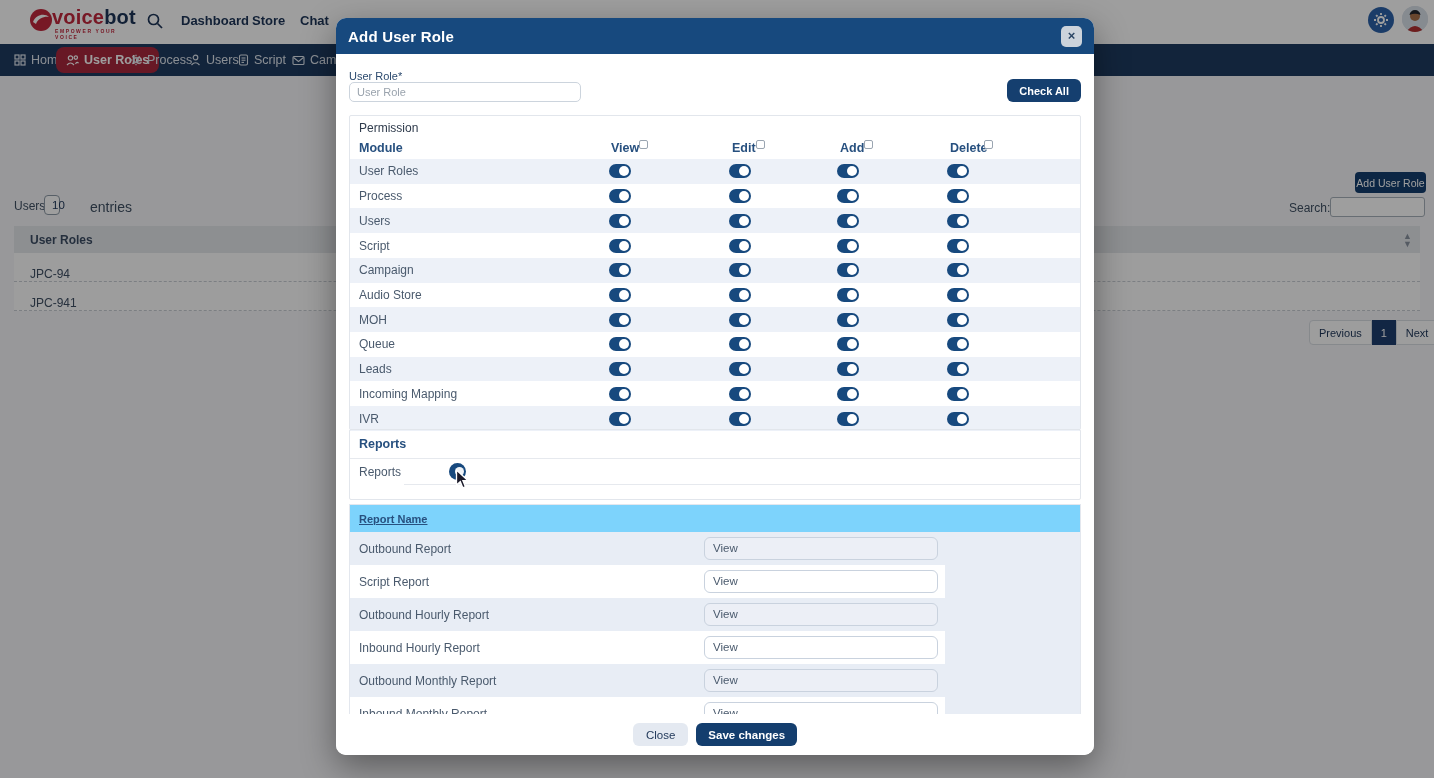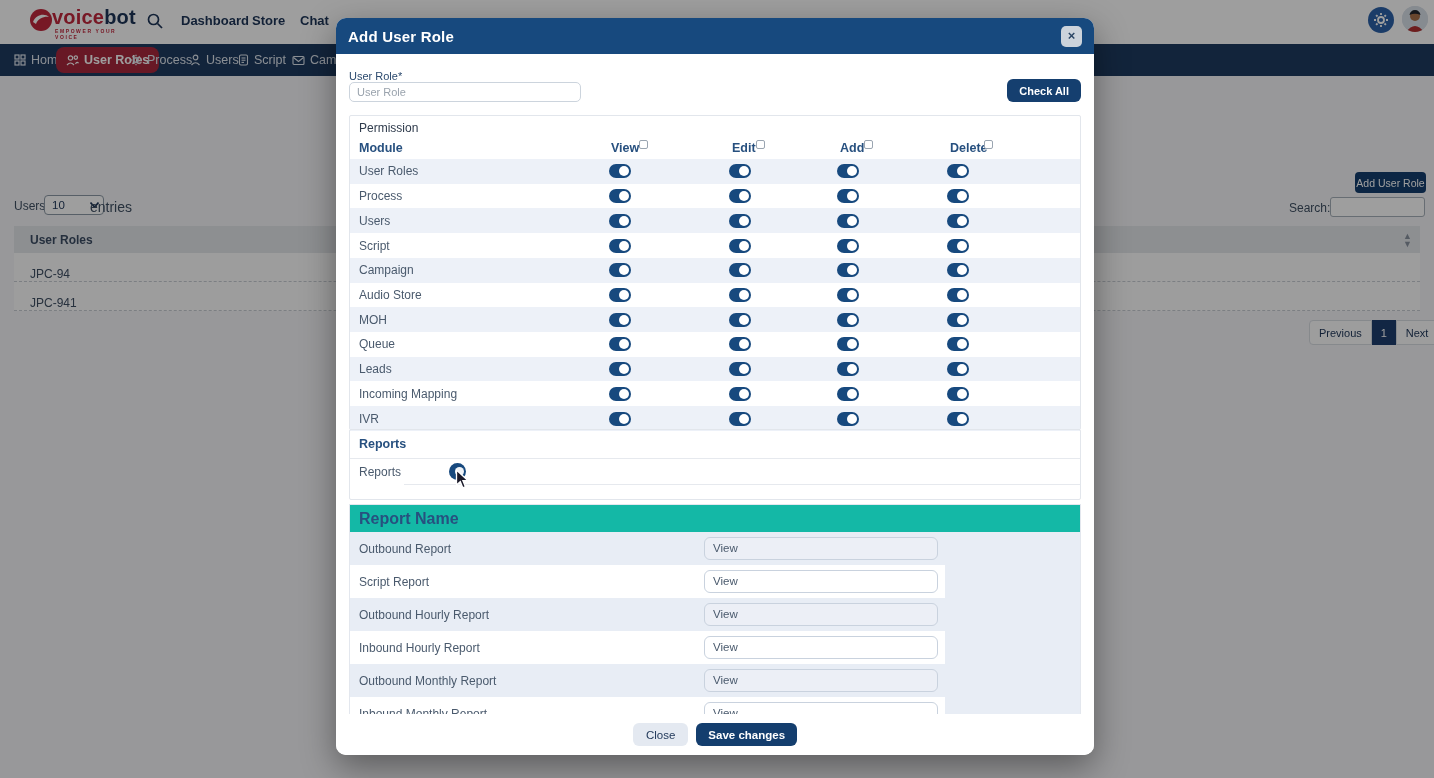--- a/index.html
+++ b/index.html
@@ -21,21 +21,21 @@
   .gear-btn { position:absolute; left:1368px; top:7px; width:26px; height:26px; border-radius:50%; background:#2d62a8; display:flex; align-items:center; justify-content:center; }
   .avatar { position:absolute; left:1402px; top:6px; width:26px; height:26px; border-radius:50%; overflow:hidden; background:#dce3ea; }
 
   .subnav { position:absolute; top:44px; left:0; right:0; height:32px; background:#1e3a5f; }
   .subnav-item { position:absolute; top:6px; height:20px; display:flex; align-items:center; gap:5px; color:#dfe6ee; font-size:12.5px; cursor:pointer; white-space:nowrap; }
   .subnav-item svg { flex:0 0 auto; }
   .subnav-item.active { background:#a8283d; border-radius:8px; padding:0 10px; top:3px; height:26px; color:#ffffff; font-weight:bold; }
 
   .page-area { position:absolute; top:76px; left:0; right:0; bottom:0; }
   .show-label { position:absolute; left:14px; top:123px; font-size:12px; color:#3f4f63; }
-  .show-select { position:absolute; left:44px; top:119px; width:60px; height:20px; border:1px solid #8d99a6; border-radius:4px; background:#fff; font-size:11.5px; color:#1d3557; display:flex; align-items:center; justify-content:space-between; padding:0 4px 0 7px; }
+  .show-select { position:absolute; left:44px; top:119px; width:16px; height:20px; border:1px solid #8d99a6; border-radius:4px; background:#fff; font-size:11.5px; color:#1d3557; display:flex; align-items:center; justify-content:space-between; padding:0 4px 0 7px; }
   .entries-label { position:absolute; left:90px; top:123px; font-size:14px; color:#3f4f63; }
   .add-role-btn { position:absolute; left:1355px; top:96px; width:71px; height:21px; background:#143e6e; color:#fff; font-size:10.5px; border:none; border-radius:4px; display:flex; align-items:center; justify-content:center; cursor:pointer; }
   .search-label { position:absolute; left:1289px; top:125px; font-size:12px; color:#3f4f63; }
   .search-input { position:absolute; left:1330px; top:121px; width:95px; height:20px; border:1px solid #a7b0ba; border-radius:3px; background:#fff; font-size:11px; padding:0 5px; color:#333; }
   .bg-table { position:absolute; left:14px; right:14px; top:150px; }
   .bg-thead { height:27px; background:#e4e7eb; display:flex; align-items:center; padding:0 8px 0 16px; font-size:12px; font-weight:bold; color:#3c4d63; }
   .bg-thead .sort { margin-left:auto; color:#8a94a0; font-size:9px; line-height:8px; text-align:center; }
   .bg-row { height:29px; display:flex; align-items:flex-end; padding-left:16px; font-size:12px; color:#3f4f63; border-bottom:1px dashed #c8cdd3; background:#fdfdfe; }
   .pagination { position:absolute; left:1309px; top:244px; display:flex; }
   .pg-btn { height:25px; border:1px solid #d8dde3; background:#fdfdfe; color:#1d3557; font-size:11px; display:flex; align-items:center; justify-content:center; padding:0 9px; cursor:pointer; }
@@ -73,21 +73,21 @@
 
   .reports-box { position:absolute; left:13px; right:13px; top:375px; height:71px; border:1px solid #e2e6ec; border-radius:2px; }
   .reports-title { height:29px; line-height:29px; padding-left:9px; font-size:12.5px; font-weight:bold; color:#27507f; border-bottom:1px solid #e6e9ee; }
   .reports-row { position:relative; height:26px; }
   .reports-row::after { content:""; position:absolute; left:54px; right:0; bottom:0; border-bottom:1px solid #e6e9ee; }
   .reports-row .p-label { font-size:12px; }
   .round-toggle { position:absolute; left:99px; top:4px; width:17px; height:17px; border-radius:50%; background:#17497e; cursor:pointer; }
   .round-toggle .knob { position:absolute; top:4px; left:6px; width:9px; height:9px; border-radius:50%; background:#eef2f7; }
 
   .rn-panel { position:absolute; left:13px; right:13px; top:450px; height:226px; background:#e8edf5; border:1px solid #e3e7ee; }
-  .rn-header { height:27px; background:#14b8a6; display:flex; align-items:center; padding-left:9px; font-size:16px; font-weight:bold; color:#27507f; }
+  .rn-header { height:27px; background:#7dd3fc; display:flex; align-items:center; padding-left:9px; font-size:11px; font-weight:bold; color:#27507f;text-decoration:underline; }
   .rn-row { position:relative; height:33px; width:595px; }
   .rn-row.white { background:#ffffff; }
   .rn-label { position:absolute; left:9px; top:50%; transform:translateY(-50%); font-size:12px; color:#4a5a6d; }
   .rn-select { position:absolute; left:354px; top:5px; width:234px; height:23px; border:1px solid #c9d2de; border-radius:6px; font-size:11.5px; color:#4a5a6d; line-height:21px; padding-left:8px; cursor:pointer; }
   .rn-row.gray .rn-select { background:#eceff6; }
   .rn-row.white .rn-select { background:#ffffff; }
 
   .modal-footer { position:absolute; left:0; right:0; bottom:0; height:41px; background:#ffffff; border-radius:0 0 10px 10px; display:flex; align-items:center; justify-content:center; gap:8px; padding:0 24px; }
   .btn-cancel { height:23px; padding:0 13px; background:#e4e9f1; color:#1d3557; font-size:11.5px; border:none; border-radius:6px; cursor:pointer; }
   .btn-save { height:23px; padding:0 12px; background:#143e6e; color:#ffffff; font-size:11.5px; font-weight:bold; border:none; border-radius:6px; cursor:pointer; }

